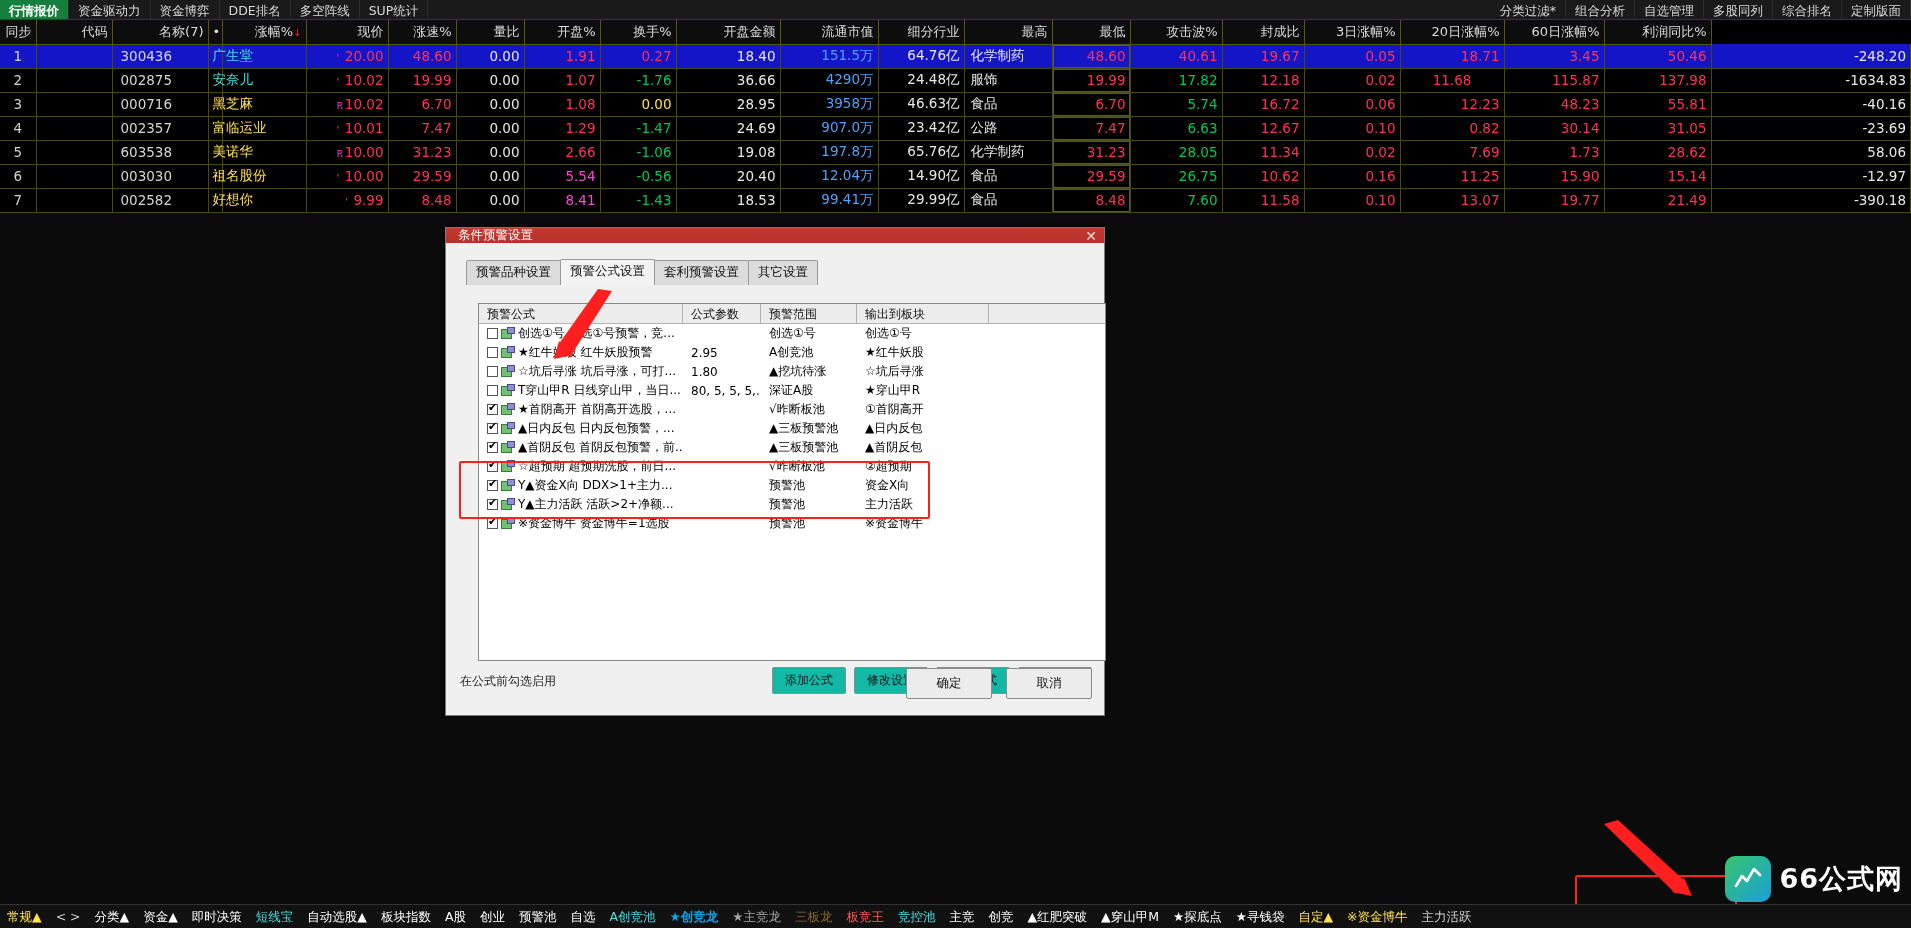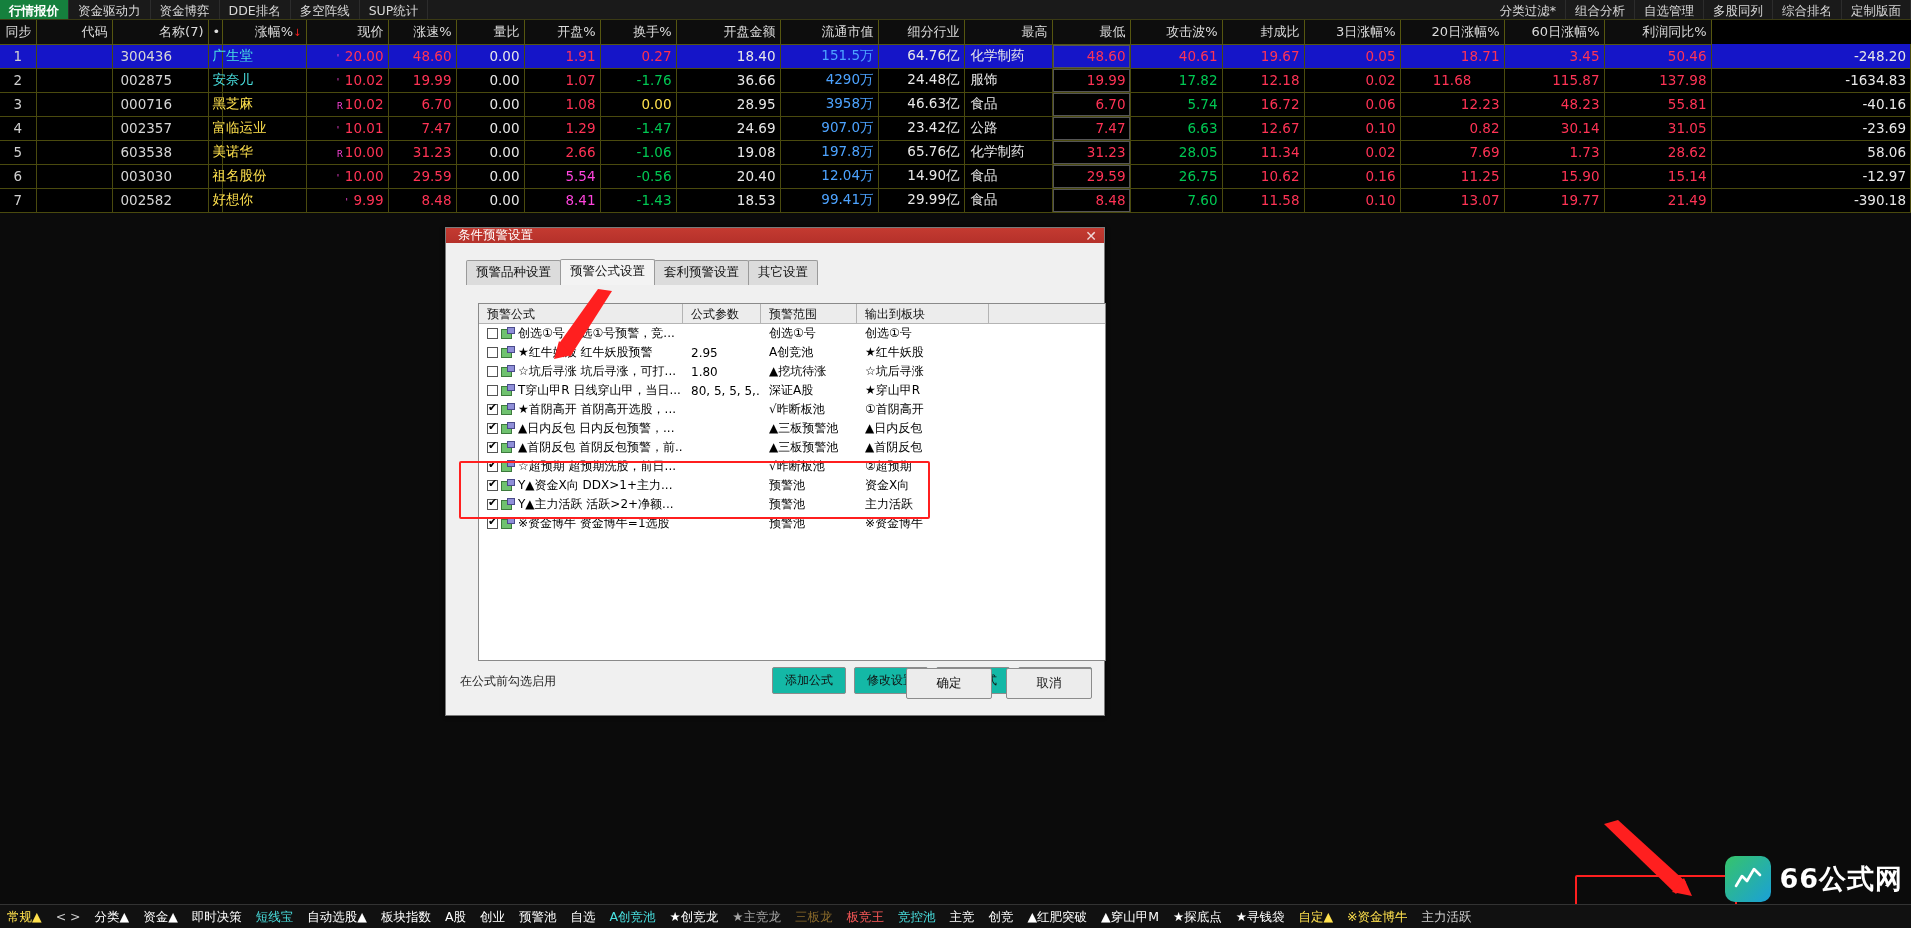--- a/index.html
+++ b/index.html
@@ -572,21 +572,21 @@
     <div class="bb" style="color: rgb(255, 255, 255);">资金▲</div>
     <div class="bb" style="color: rgb(255, 255, 255);">即时决策</div>
     <div class="bb" style="color: rgb(73, 224, 224);">短线宝</div>
     <div class="bb" style="color: rgb(255, 255, 255);">自动选股▲</div>
     <div class="bb" style="color: rgb(255, 255, 255);">板块指数</div>
     <div class="bb" style="color: rgb(255, 255, 255);">A股</div>
     <div class="bb" style="color: rgb(255, 255, 255);">创业</div>
     <div class="bb" style="color: rgb(255, 255, 255);">预警池</div>
     <div class="bb" style="color: rgb(255, 255, 255);">自选</div>
     <div class="bb" style="color: rgb(73, 224, 224);">A创竞池</div>
-    <div class="bb" style="color: #ffffff;">★创竞龙</div>
+    <div class="bb" style="color: #0ea5e9; font-weight: bold;">★创竞龙</div>
     <div class="bb" style="color: #a3a3a3;">★主竞龙</div>
     <div class="bb" style="color: rgb(138, 106, 42);">三板龙</div>
     <div class="bb" style="color: rgb(255, 90, 90);">板竞王</div>
     <div class="bb" style="color: rgb(73, 224, 224);">竞控池</div>
     <div class="bb" style="color: rgb(255, 255, 255);">主竞</div>
     <div class="bb" style="color: rgb(255, 255, 255);">创竞</div>
     <div class="bb" style="color: rgb(255, 255, 255);">▲红肥突破</div>
     <div class="bb" style="color: rgb(255, 255, 255);">▲穿山甲M</div>
     <div class="bb" style="color: rgb(255, 255, 255);">★探底点</div>
     <div class="bb" style="color: rgb(255, 255, 255);">★寻钱袋</div>

